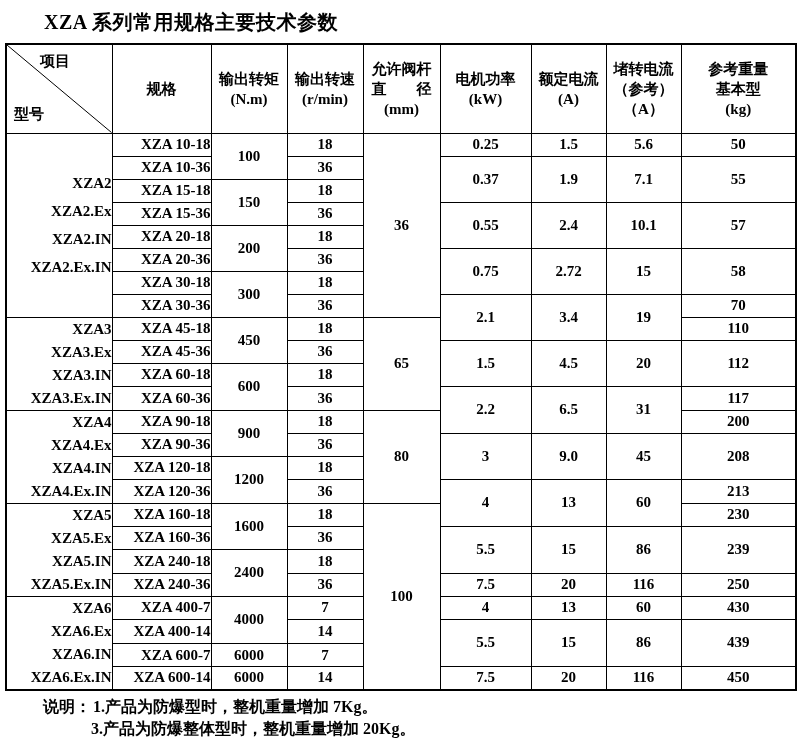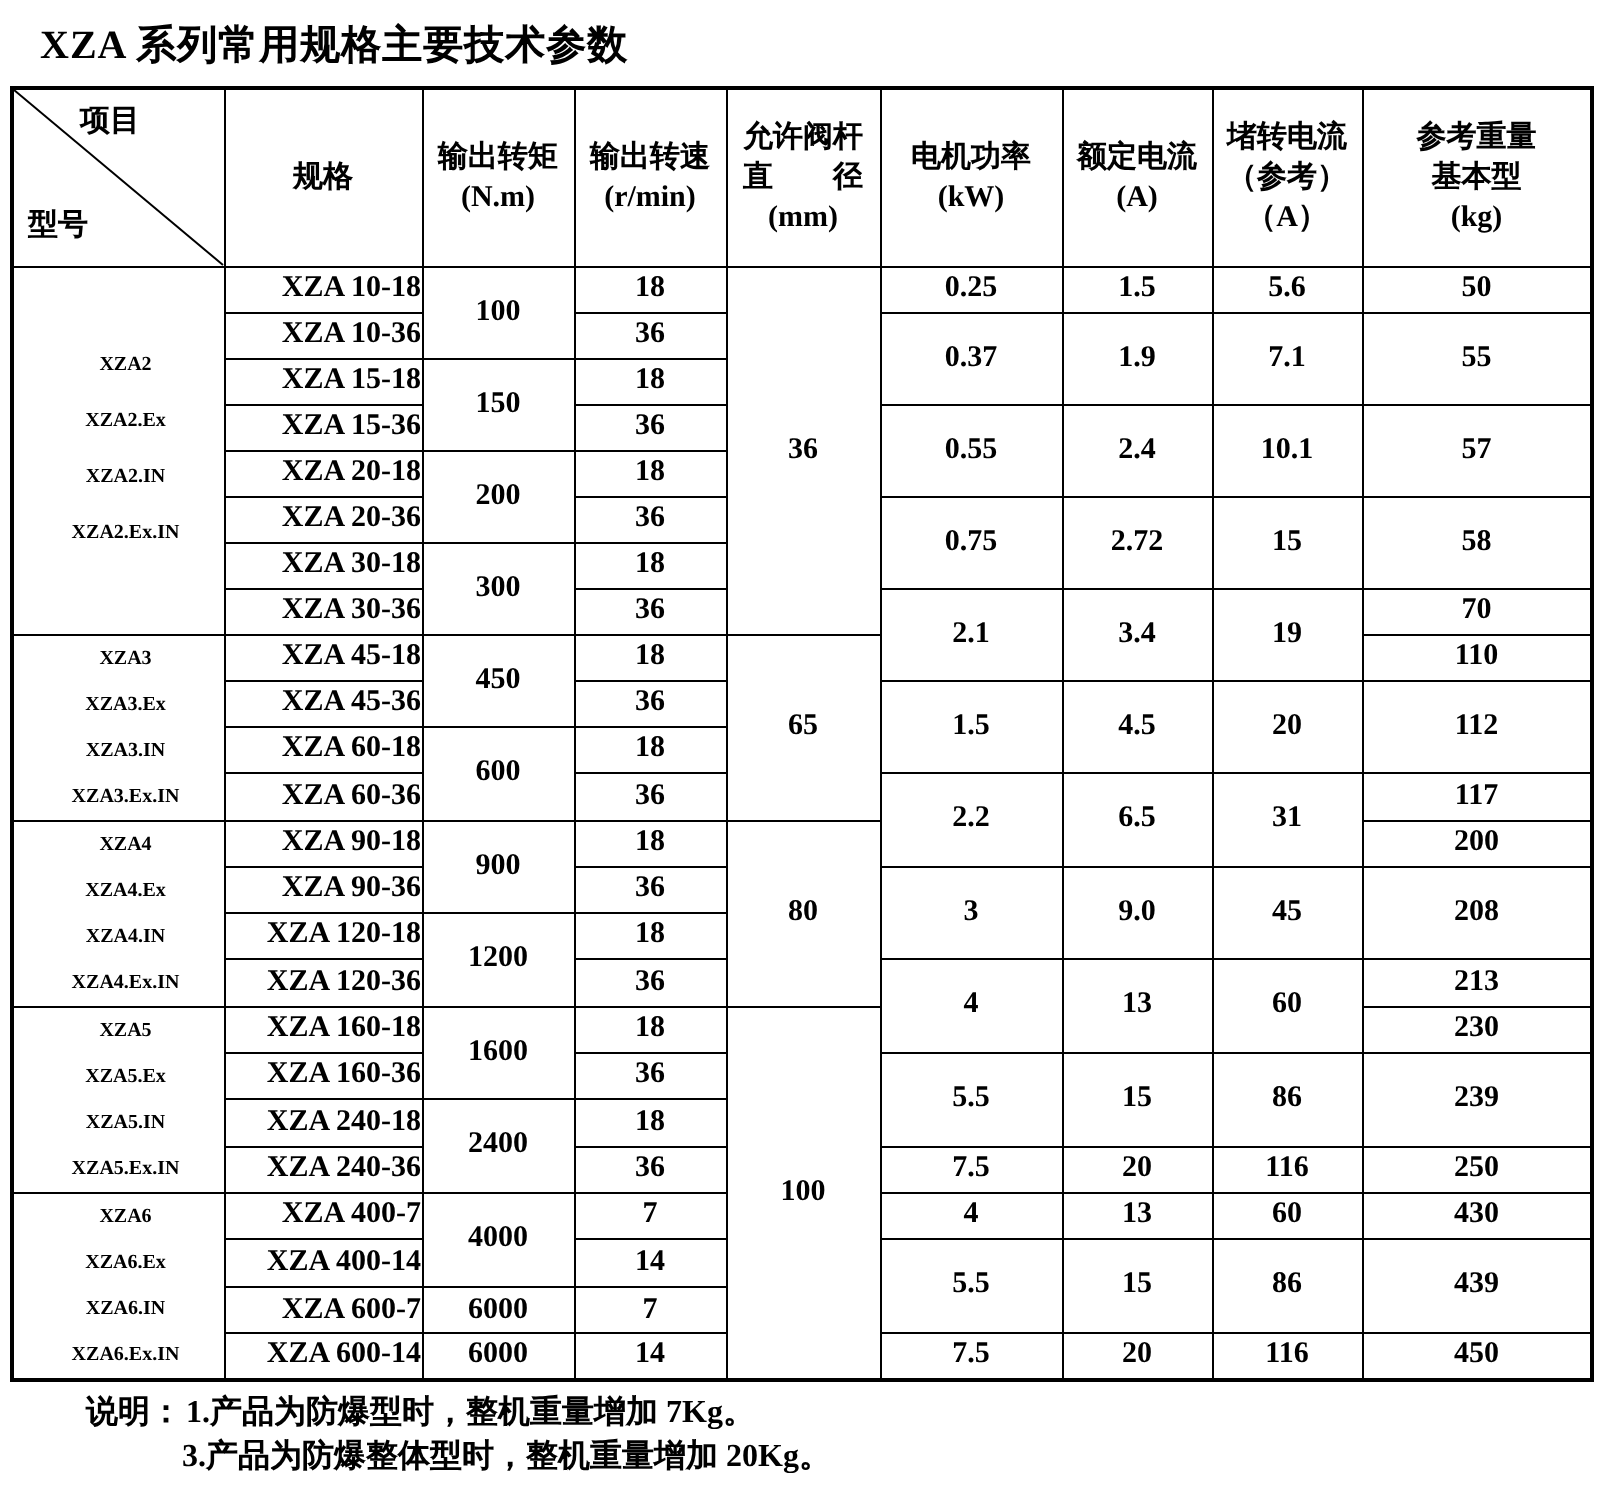--- a/index.html
+++ b/index.html
@@ -10,21 +10,21 @@
     color: #000;
     font-family: "Liberation Serif", "DejaVu Serif", serif;
     overflow: hidden;
   }
   .page { width: 800px; height: 747px; position: relative; }
 
   .page-title {
     font-size: 20px;
     font-weight: bold;
     margin: 0;
-    padding: 9px 0 7px 20px;
+    padding: 9px 0 7px 44px;
     letter-spacing: 0.5px;
   }
 
   table.spec-table {
     border-collapse: collapse;
     table-layout: fixed;
     width: 790px;
     margin-left: 5px;
     border: 2px solid #000;
   }
@@ -40,42 +40,42 @@
   th {
     font-size: 15px;
     white-space: pre-line;
     line-height: 20px;
     font-weight: bold;
   }
   tbody tr { height: 23px; }
   td { font-size: 15px; line-height: 1; }
 
   td.cell-model {
-    text-align: center;
+    text-align: right;
     padding-left: 7px;
     white-space: pre-line;
     line-height: 23px;
-    font-size: 10px;
+    font-size: 15px;
   }
   td.cell-model.model-tall { line-height: 28px; }
   td.cell-spec {
     text-align: right;
     padding-left: 7px;
     white-space: nowrap;
   }
 
   
   th.diag-cell { position: relative; padding: 0; }
   th.diag-cell svg {
     position: absolute; left: 0; top: 0;
     width: 100%; height: 100%;
     display: block;
   }
   .diag-top    { position: absolute; top: 6px;  left: 33px; font-size: 15px; }
-  .diag-bottom { position: absolute; bottom: 9px; left: 7px; font-size: 15px; font-family: Liberation Mono, monospace; }
+  .diag-bottom { position: absolute; bottom: 9px; left: 7px; font-size: 15px; }
 
   .notes {
     margin: 5px 0 0 43px;
     font-size: 16px;
     font-weight: bold;
     line-height: 22px;
   }
   .note-line { white-space: nowrap; }
   .note-label { margin-right: 2px; }
   .note-line.indented { margin-left: 48px; }

